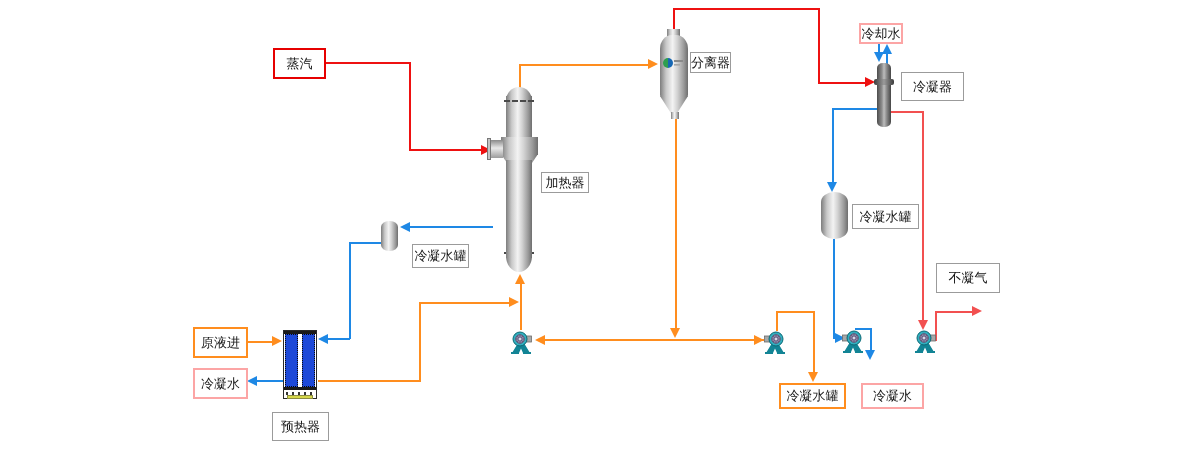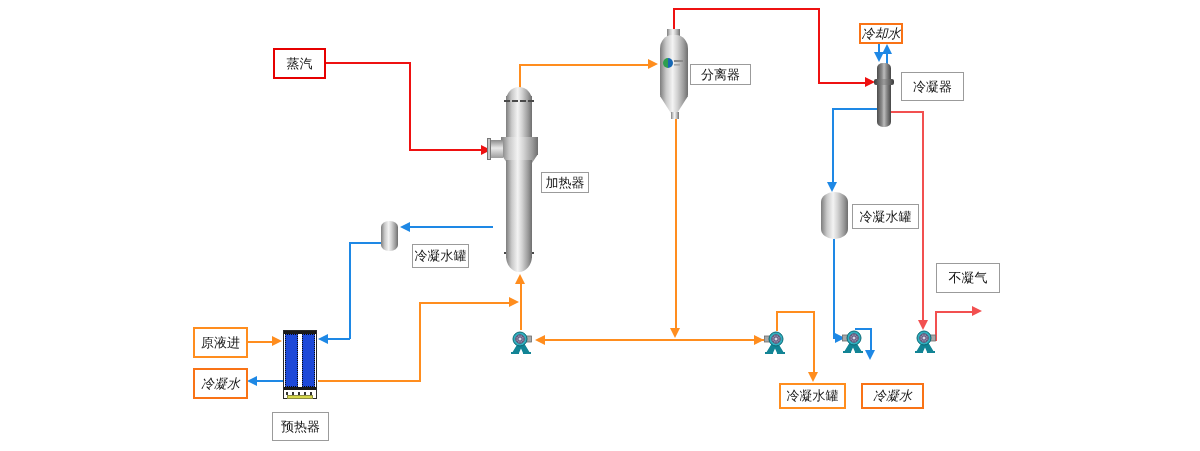--- a/index.html
+++ b/index.html
@@ -11,21 +11,21 @@
   .ar{position:absolute;width:0;height:0;border-style:solid;border-color:transparent;}
   .ar-r{border-width:5px 0 5px 10px;border-left-color:var(--c);}
   .ar-l{border-width:5px 10px 5px 0;border-right-color:var(--c);}
   .ar-u{border-width:0 5px 10px 5px;border-bottom-color:var(--c);}
   .ar-d{border-width:10px 5px 0 5px;border-top-color:var(--c);}
   .c-red{--c:#ee1111;} .c-red2{--c:#f25050;} .c-org{--c:#ff8d1e;} .c-blu{--c:#1e88e5;}
   
   .box{position:absolute;background:#fff;border:1px solid #9b9b9b;box-sizing:border-box;
        display:flex;align-items:center;justify-content:center;
        font-size:13px;color:#141414;white-space:nowrap;}
-  .box.red{border:2px solid #e60000;} .box.org{border:2px solid #ff8d1e;} .box.blu{border:2px solid #f97316;font-style:italic;}
+  .box.red{border:2px solid #e60000;} .box.org{border:2px solid #ff8d1e;} .box.blu{border:2px solid #fca5a5;}
   
   .eq{position:absolute;box-sizing:border-box;}
   .metal{background:linear-gradient(90deg,#7d7d7d 0%,#c9c9c9 22%,#f3f3f3 45%,#d2d2d2 62%,#9a9a9a 85%,#6e6e6e 100%);}
   .metal-dark{background:linear-gradient(90deg,#4c4c4c 0%,#8d8d8d 35%,#bdbdbd 50%,#888 70%,#454545 100%);}
   .flange{position:absolute;border-top:2px dashed #4a4a4a;height:0;}
   .cone{clip-path:polygon(0 0,100% 0,57% 100%,43% 100%);}
   .trap{clip-path:polygon(0 0,100% 0,82% 100%,18% 100%);}
   .pump{position:absolute;width:22px;height:24px;}
   .flip{transform:scaleX(-1);}
   
@@ -196,21 +196,21 @@
       <rect x="16.5" y="6" width="5" height="6" fill="#a8a8a8" stroke="#6b6b6b" stroke-width="0.8"></rect>
       <circle cx="10" cy="9" r="7" fill="#31aebe" stroke="#0b6875"></circle>
       <circle cx="10" cy="9" r="4.3" fill="#8d86a8" stroke="#5f5878"></circle>
       <path d="M10 4.7 V13.3 M5.7 9 H14.3 M7 6 L13 12 M13 6 L7 12" stroke="#5f5878" stroke-width="0.8"></path>
       <circle cx="10" cy="9" r="1.3" fill="#d8d9e8"></circle>
     </svg>
   </div>
 
   <div class="box red" style="left:273px;top:48px;width:53px;height:31px;">蒸汽</div>
   <div class="box" style="left:541px;top:172px;width:48px;height:21px;">加热器</div>
-  <div class="box" style="left:690px;top:64px;width:61px;height:21px;">分离器</div>
+  <div class="box" style="left:690px;top:52px;width:41px;height:21px;">分离器</div>
   <div class="box blu" style="left:859px;top:23px;width:44px;height:21px;">冷却水</div>
   <div class="box" style="left:901px;top:72px;width:63px;height:29px;">冷凝器</div>
   <div class="box" style="left:852px;top:204px;width:67px;height:25px;">冷凝水罐</div>
   <div class="box" style="left:936px;top:263px;width:64px;height:30px;">不凝气</div>
   <div class="box" style="left:412px;top:244px;width:57px;height:24px;">冷凝水罐</div>
   <div class="box org" style="left:193px;top:327px;width:55px;height:31px;">原液进</div>
   <div class="box blu" style="left:193px;top:368px;width:55px;height:31px;">冷凝水</div>
   <div class="box" style="left:272px;top:412px;width:57px;height:29px;">预热器</div>
   <div class="box org" style="left:779px;top:383px;width:67px;height:26px;">冷凝水罐</div>
   <div class="box blu" style="left:861px;top:383px;width:63px;height:26px;">冷凝水</div>

